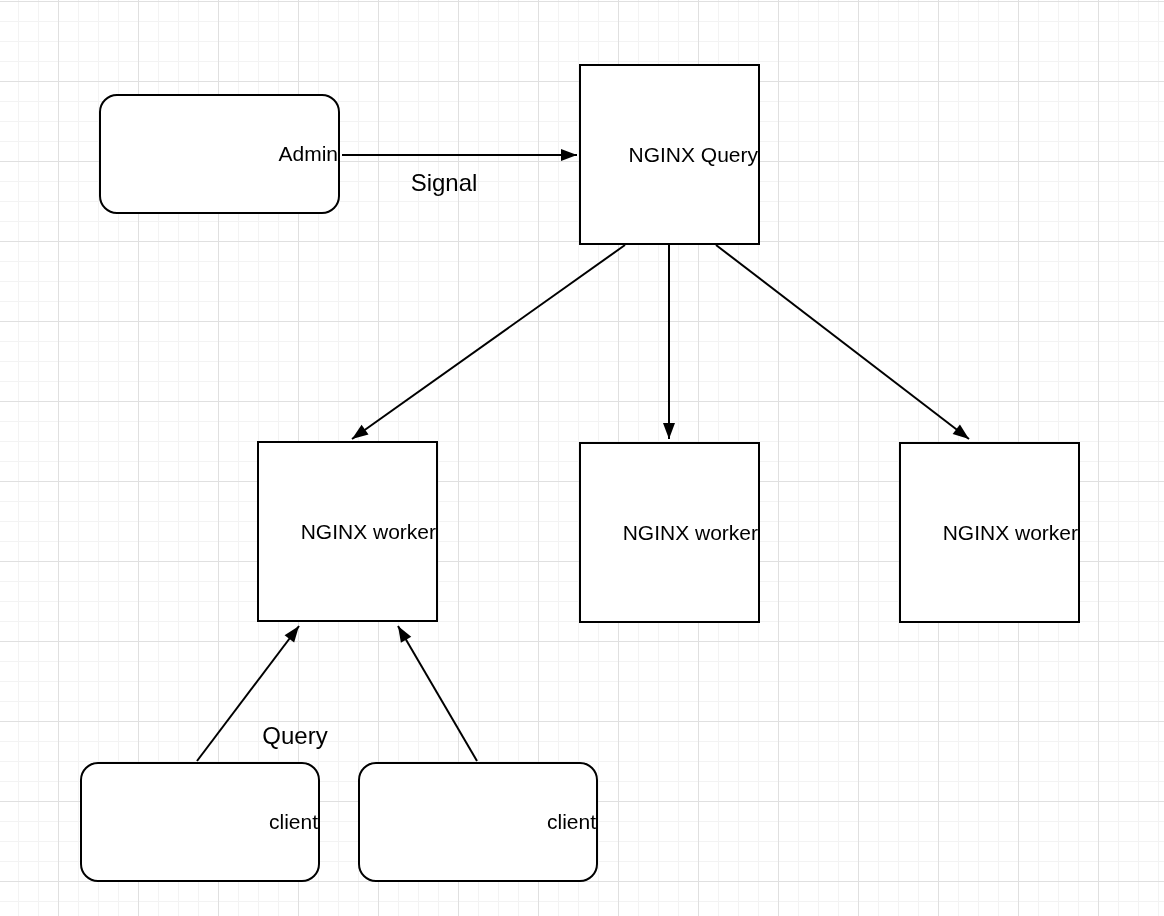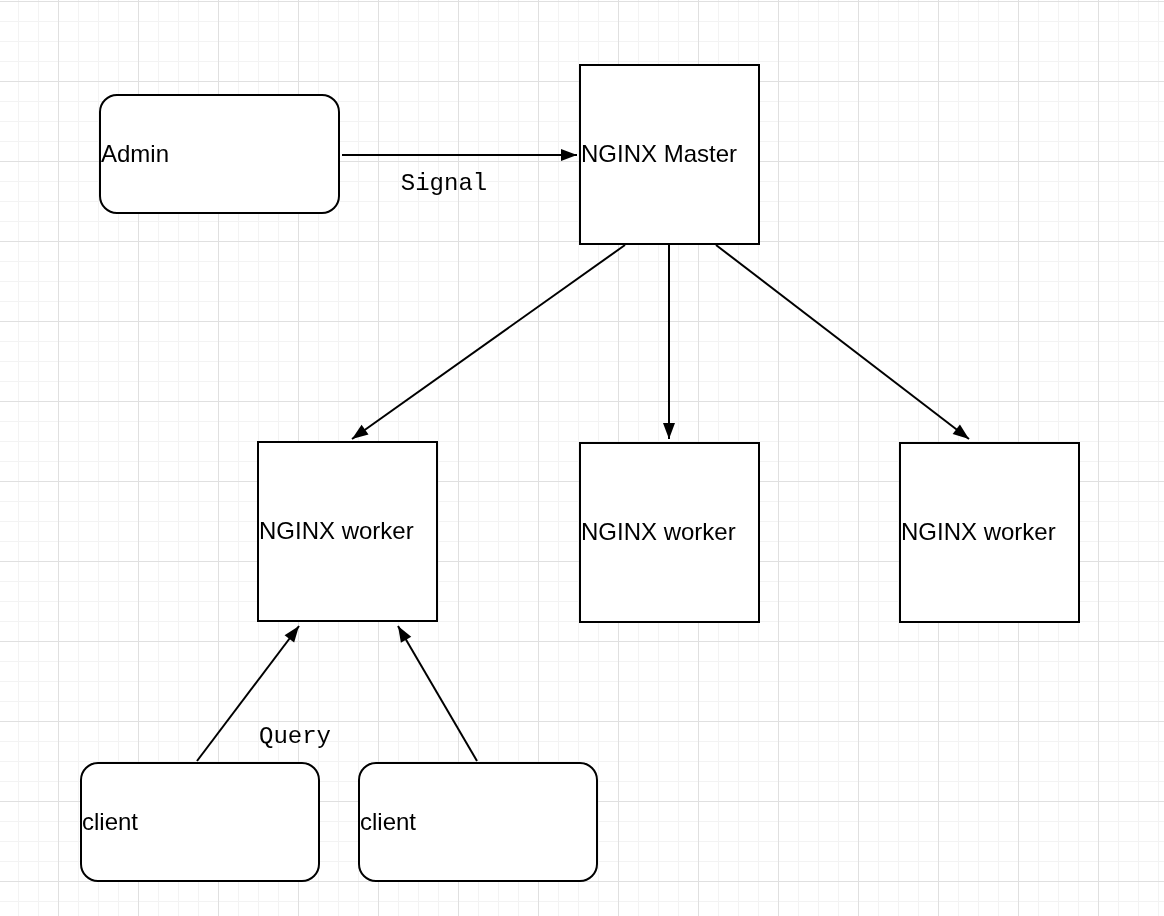--- a/index.html
+++ b/index.html
@@ -34,36 +34,35 @@
     stroke-width: 2;
     pointer-events: stroke;
   }
   .node {
     position: absolute;
     box-sizing: border-box;
     background: #ffffff;
     border: 2px solid #000000;
     display: flex;
     align-items: center;
-    justify-content: flex-start;
+    justify-content: flex-end;
     text-align: center;
-    font-size: 24px;
+    font-size: 21px;
     color: #000000;
     line-height: 1.2;
   }
   .node.rounded {
     border-radius: 18px;
   }
   .edge-label {
     position: absolute;
     transform: translate(-50%, -50%);
     font-size: 24px;
     color: #000000;
     white-space: nowrap;
-    font-family: Liberation Mono, monospace;
   }
 </style>
 </head>
 <body>
 
 <div class="canvas">
 
   <svg class="edges" width="1164" height="916" viewBox="0 0 1164 916">
     <defs>
       <marker id="arrowhead" markerUnits="userSpaceOnUse" markerWidth="18" markerHeight="14" viewBox="0 0 18 14" refX="17" refY="7" orient="auto">
@@ -76,21 +75,21 @@
     <line x1="716" y1="245" x2="969" y2="439" marker-end="url(#arrowhead)"></line>
     <line x1="197" y1="761" x2="299" y2="626" marker-end="url(#arrowhead)"></line>
     <line x1="477" y1="761" x2="398" y2="626" marker-end="url(#arrowhead)"></line>
   </svg>
 
   <div class="node rounded" style="left:99px; top:94px; width:241px; height:120px;">
     <span>Admin</span>
   </div>
 
   <div class="node" style="left:579px; top:64px; width:181px; height:181px;">
-    <span>NGINX Master</span>
+    <span>NGINX Query</span>
   </div>
 
   <div class="node" style="left:257px; top:441px; width:181px; height:181px;">
     <span>NGINX worker</span>
   </div>
 
   <div class="node" style="left:579px; top:442px; width:181px; height:181px;">
     <span>NGINX worker</span>
   </div>
 

